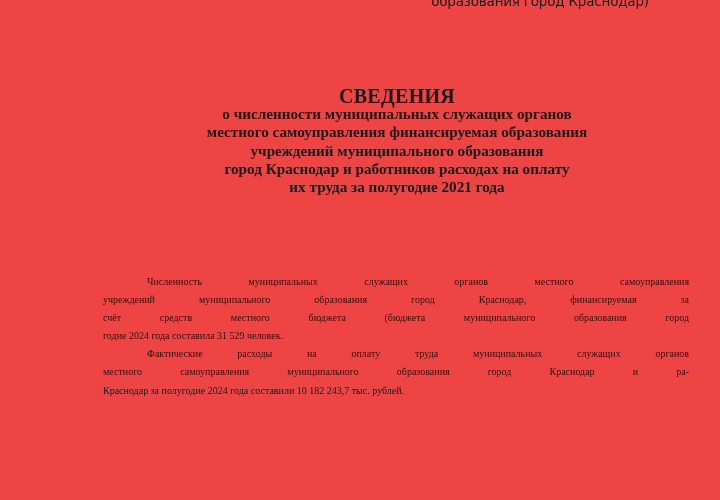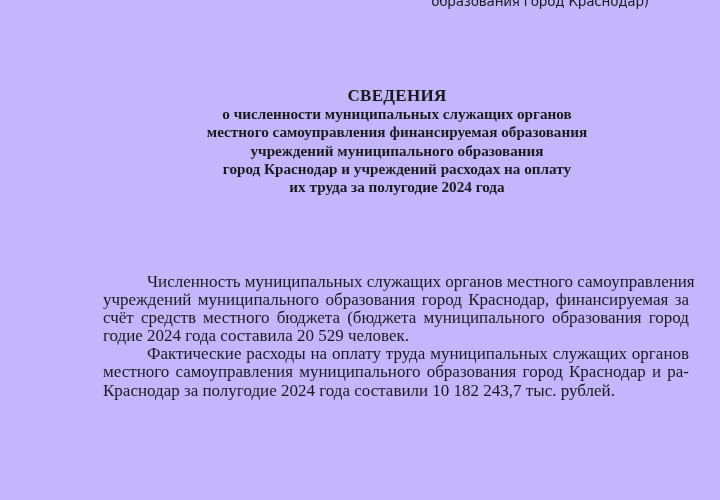--- a/index.html
+++ b/index.html
@@ -12,21 +12,21 @@
       height: 500px;
       overflow: hidden;
       position: relative;
       color: #1a1a1a;
     }
     .page {
       position: absolute;
       left: 0; top: 0;
       width: 720px;
       height: 500px;
-      background: #c4b5fd;
+      background: #ef4444;
     }
     .header-fragment {
       position: absolute;
       left: 400px;
       top: -9px;
       width: 280px;
       text-align: center;
       font-family: "DejaVu Sans", sans-serif;
       font-size: 13.5px;
       line-height: 20px;
@@ -40,31 +40,31 @@
       top: 87px;
       width: 594px;
       text-align: center;
       font-family: "Liberation Serif", serif;
       font-weight: bold;
       font-size: 15.2px;
       line-height: 18.2px;
       color: #1a1a1a;
     }
     .title-block .heading {
-      font-size: 17px;
+      font-size: 20px;
       letter-spacing: 0.3px;
     }
     .title-block div { white-space: nowrap; }
     .body-text {
       position: absolute;
       left: 103px;
       top: 273px;
       width: 586px;
       font-family: "Liberation Serif", serif;
-      font-size: 17px;
+      font-size: 10px;
       line-height: 18.1px;
       color: #1a1a1a;
     }
     .body-text .line {
       display: block;
       white-space: nowrap;
       text-align: justify;
       text-align-last: justify;
       height: 18.1px;
     }
@@ -82,30 +82,30 @@
 
   <div class="header-fragment">
     <div>образования город Краснодар)</div>
   </div>
 
   <div class="title-block">
     <div class="heading">СВЕДЕНИЯ</div>
     <div>о численности муниципальных служащих органов</div>
     <div>местного самоуправления финансируемая образования</div>
     <div>учреждений муниципального образования</div>
-    <div>город Краснодар и учреждений расходах на оплату</div>
-    <div>их труда за полугодие 2024 года</div>
+    <div>город Краснодар и работников расходах на оплату</div>
+    <div>их труда за полугодие 2021 года</div>
   </div>
 
   <div class="body-text">
     <div class="paragraph">
       <span class="line indent">Численность муниципальных служащих органов местного самоуправления</span>
       <span class="line">учреждений муниципального образования город Краснодар, финансируемая за</span>
       <span class="line">счёт средств местного бюджета (бюджета муниципального образования город</span>
-      <span class="line last">годие 2024 года составила 20 529 человек.</span>
+      <span class="line last">годие 2024 года составила 31 529 человек.</span>
     </div>
     <div class="paragraph">
       <span class="line indent">Фактические расходы на оплату труда муниципальных служащих органов</span>
       <span class="line">местного самоуправления муниципального образования город Краснодар и ра-</span>
       <span class="line last">Краснодар за полугодие 2024 года составили 10 182 243,7 тыс. рублей.</span>
     </div>
   </div>
 
 </div>
 

